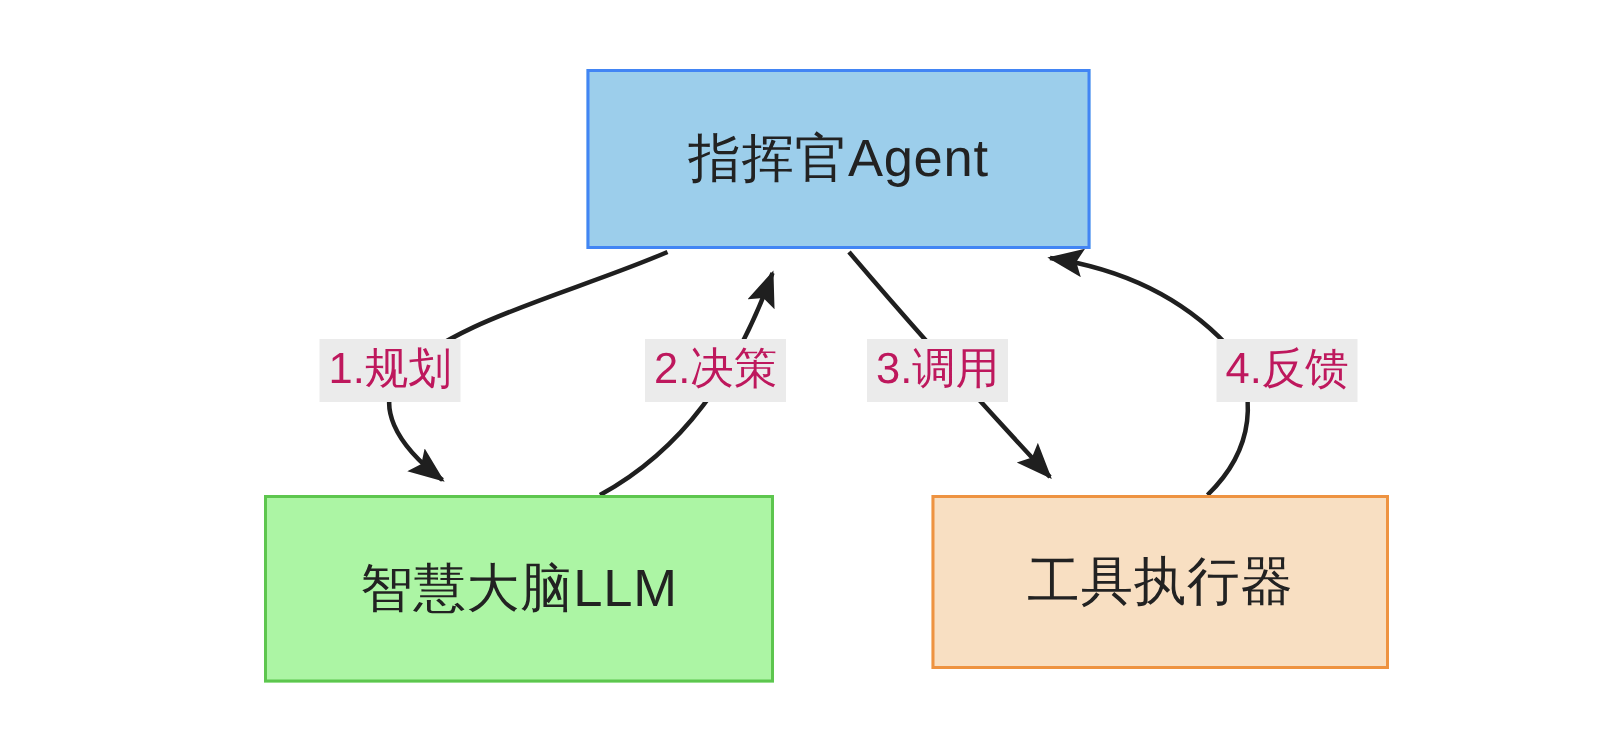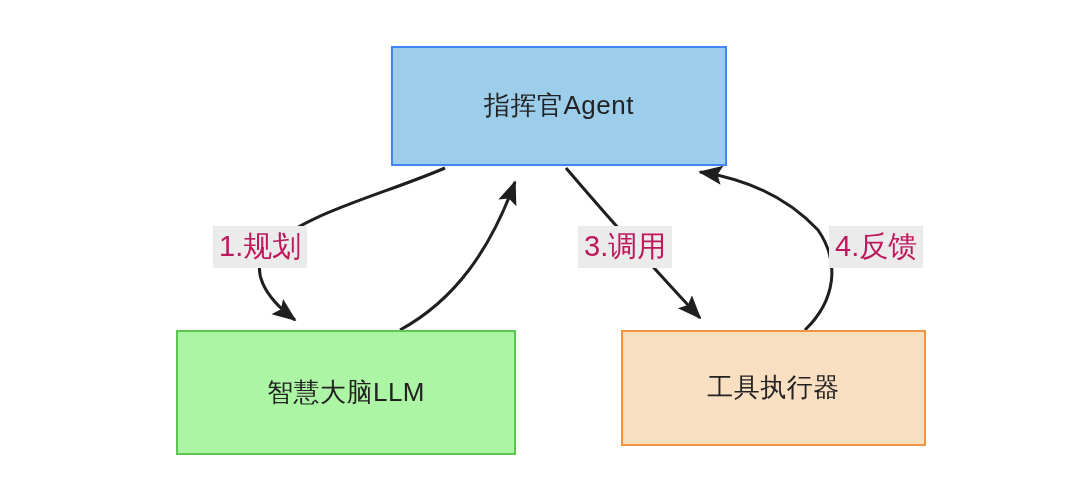--- a/index.html
+++ b/index.html
@@ -29,21 +29,21 @@
   .node-box {
     position: absolute;
     box-sizing: border-box;
     display: flex;
     align-items: center;
     justify-content: center;
     border-style: solid;
     border-width: 2px;
   }
   .node-label {
-    font-size: 26px;
+    font-size: 35px;
     color: #222222;
     line-height: 1.2;
     letter-spacing: 0.5px;
     white-space: nowrap;
   }
   #node-commander {
     left: 391px;
     top: 46px;
     width: 336px;
     height: 120px;
@@ -70,21 +70,21 @@
     font-size: 29px;
     color: #be185d;
     background: #ebebeb;
     padding: 2px 6px 4px 6px;
     white-space: nowrap;
     line-height: 1.25;
   }
   #edge-label-1 { left: 213px; top: 226px; }
   #edge-label-2 { left: 430px; top: 226px; }
   #edge-label-3 { left: 578px; top: 226px; }
-  #edge-label-4 { left: 829px; top: 226px; }
+  #edge-label-4 { left: 811px; top: 226px; }
 </style>
 </head>
 <body>
 
 <div id="diagram-canvas">
 
   <svg id="diagram-svg" viewBox="0 0 1080 504" xmlns="http://www.w3.org/2000/svg">
     <defs>
       <marker id="arrowhead" markerWidth="9" markerHeight="9" refX="7.4" refY="3.2" orient="auto" markerUnits="strokeWidth">
         <path d="M 0 0 L 8 3.2 L 0 6.4 L 1.5 3.2 Z" fill="#1f1f1f"></path>
@@ -107,18 +107,19 @@
   <div class="node-box" id="node-brain" style="background:#ACF5A4; border-color:#5DC64E;">
     <span class="node-label">智慧大脑LLM</span>
   </div>
 
   <div class="node-box" id="node-executor" style="background:#F8DFC2; border-color:#EE9341;">
     <span class="node-label">工具执行器</span>
   </div>
 
   <div class="edge-label" id="edge-label-1">1.规划</div>
 
+  <div class="edge-label" id="edge-label-2">2.决策</div>
 
   <div class="edge-label" id="edge-label-3">3.调用</div>
 
   <div class="edge-label" id="edge-label-4">4.反馈</div>
 
 </div>
 
 </body></html>

